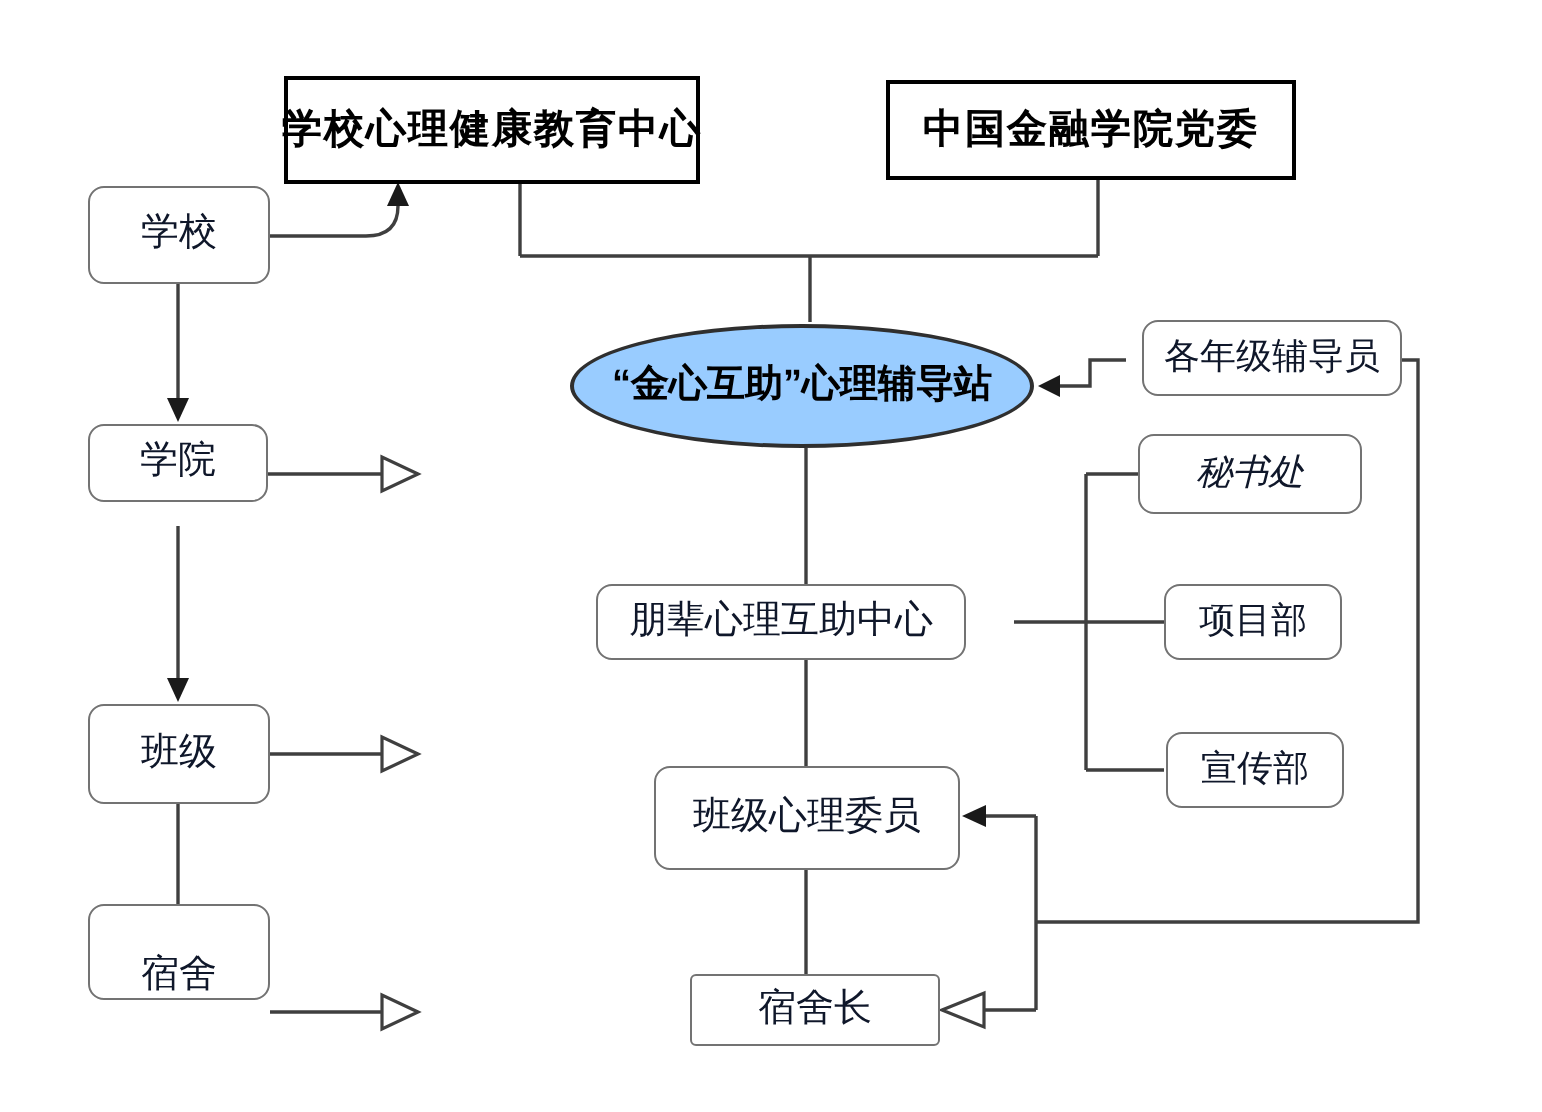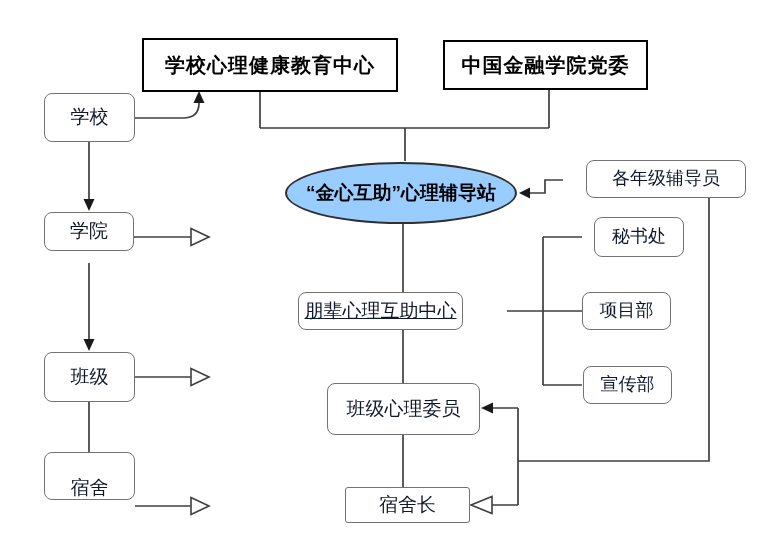--- a/index.html
+++ b/index.html
@@ -89,21 +89,21 @@
       <polygon points="519,193 530,187.5 530,198.5" fill="#1a1a1a"></polygon>
       <polygon points="481,408 493,402.5 493,413.5" fill="#1a1a1a"></polygon>
 
       <polygon points="209,237 191,228.5 191,245.5" fill="#ffffff" stroke="#3f3f3f" stroke-width="1.6"></polygon>
       <polygon points="209,377 191,368.5 191,385.5" fill="#ffffff" stroke="#3f3f3f" stroke-width="1.6"></polygon>
       <polygon points="209,506 191,497.5 191,514.5" fill="#ffffff" stroke="#3f3f3f" stroke-width="1.6"></polygon>
       <polygon points="471,505 492,496.5 492,513.5" fill="#ffffff" stroke="#3f3f3f" stroke-width="1.6"></polygon>
     </g>
   </svg>
 
-  <div class="node bold-box" style="left:142px; top:38px; width:256px; height:54px;">
+  <div class="node bold-box" style="left:142px; top:38px; width:208px; height:54px;">
     <span>学校心理健康教育中心</span>
   </div>
   <div class="node bold-box" style="left:443px; top:40px; width:205px; height:50px;">
     <span>中国金融学院党委</span>
   </div>
 
   <div class="node" style="left:44px; top:93px; width:91px; height:49px;">
     <span>学校</span>
   </div>
   <div class="node" style="left:44px; top:212px; width:90px; height:39px;">
@@ -113,29 +113,29 @@
     <span>班级</span>
   </div>
   <div class="node" style="left:44px; top:452px; width:91px; height:48px;align-items:flex-end;">
     <span>宿舍</span>
   </div>
 
   <div class="node ellipse" style="left:285px; top:162px; width:232px; height:62px;">
     <span>“金心互助”心理辅导站</span>
   </div>
 
-  <div class="node small" style="left:586px; top:160px; width:160px; height:38px;">
+  <div class="node small" style="left:571px; top:160px; width:130px; height:38px;">
     <span>各年级辅导员</span>
   </div>
 
-  <div class="node" style="left:298px; top:292px; width:165px; height:38px;text-decoration:underline;">
+  <div class="node" style="left:298px; top:292px; width:185px; height:38px;">
     <span>朋辈心理互助中心</span>
   </div>
 
-  <div class="node small" style="left:594px; top:217px; width:90px; height:40px;">
+  <div class="node small" style="left:569px; top:217px; width:112px; height:40px;font-style:italic;">
     <span>秘书处</span>
   </div>
   <div class="node small" style="left:582px; top:292px; width:89px; height:38px;">
     <span>项目部</span>
   </div>
   <div class="node small" style="left:583px; top:366px; width:89px; height:38px;">
     <span>宣传部</span>
   </div>
 
   <div class="node" style="left:327px; top:383px; width:153px; height:52px;">

